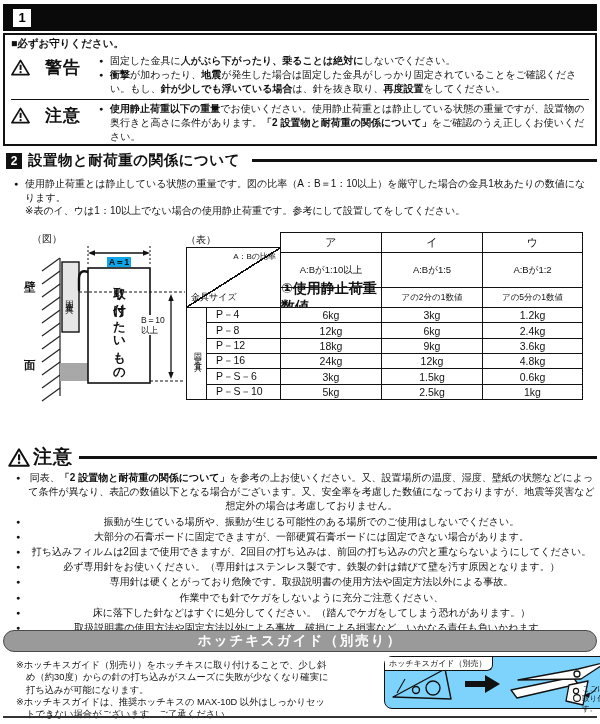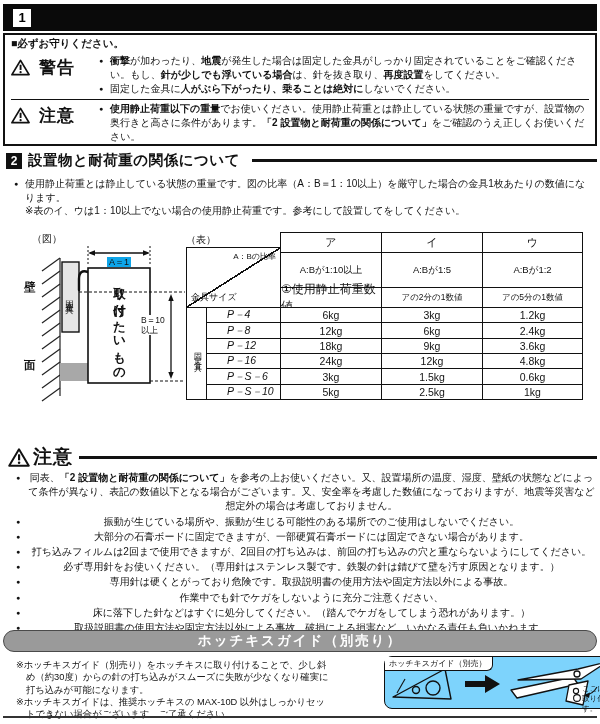--- a/index.html
+++ b/index.html
@@ -11,21 +11,21 @@
                display:flex; align-items:center; gap:8px; padding-left:10px; }
   .numbox-white { width:18px; height:18px; background:#fff; color:#000; font-weight:bold; font-size:13px;
                   display:flex; align-items:center; justify-content:center; }
   .s1-title { color:#fff; font-weight:bold; font-size:15px; letter-spacing:1.5px; }
 
   
   .warnbox { position:absolute; left:3px; top:33px; width:594px; height:113px; border:2px solid #111;
              padding:2px 6px 0 6px; background:#fff; }
   .must { font-size:10.5px; font-weight:bold; height:15px; }
   .wrow { display:flex; padding:2px 0 3px 0; }
-  .wlabel { width:88px; display:flex; align-items:flex-start; gap:9px; padding-top:5px; flex-shrink:0; }
+  .wlabel { width:88px; display:flex; align-items:flex-start; gap:15px; padding-top:5px; flex-shrink:0; }
   .wlabel-text { font-size:17px; font-weight:bold; letter-spacing:1px; line-height:1; }
   .wbullets { flex:1; font-size:10px; line-height:1.4; }
   .bullet { position:relative; padding-left:11px; }
   .bullet::before { content:"●"; position:absolute; left:0; top:2px; font-size:7px; }
   .divider { border-top:1px solid #111; }
 
   
   .s2-heading { position:absolute; left:6px; top:151px; width:591px; display:flex; align-items:center; gap:6px; }
   .numbox-black { width:16px; height:16px; background:#111; color:#fff; font-weight:bold; font-size:12px;
                   display:flex; align-items:center; justify-content:center; flex-shrink:0; }
@@ -39,29 +39,29 @@
   .figure { position:absolute; left:8px; top:230px; width:184px; height:174px; }
   .figure svg { position:absolute; left:0; top:0; }
   .fig-label { position:absolute; left:24px; top:2px; font-size:10px; }
   .wall-char { position:absolute; font-size:11.5px; font-weight:bold; background:#fff; padding:0 1px; }
   .vtext { writing-mode:vertical-rl; text-orientation:upright; }
   .bracket-label { position:absolute; left:53px; top:33px; width:18px; height:68px; display:flex;
                    align-items:center; justify-content:center; font-size:8.5px; letter-spacing:2px; }
   .item-label { position:absolute; left:81px; top:40px; width:60px; height:111px; display:flex;
                 align-items:center; justify-content:center; font-size:12.5px; font-weight:600; letter-spacing:1.5px; }
   .dimA { position:absolute; left:80px; top:26px; width:62px; text-align:center; font-size:9px; }
-  .dimA span { background:#0ea5e9; padding:0 2px; }
+  .dimA span { background:#0ea5e9; padding:0 2px;font-weight:bold; }
   .dimB { position:absolute; left:132px; top:85px; font-size:8.5px; line-height:1.2; background:#fff; padding:0 1px; }
 
   
   .tablewrap { position:absolute; left:186px; top:232px; width:397px; height:168px; }
   .tbl-label { position:absolute; left:0; top:1px; font-size:10px; }
   .cell { position:absolute; border:1px solid #111; background:#fff; display:flex; align-items:center;
           justify-content:center; font-size:10px; }
-  .cell.left { justify-content:flex-start; padding-left:20px;font-style:italic; }
+  .cell.left { justify-content:flex-start; padding-left:9px; }
   .diag { background-image:linear-gradient(to bottom right, transparent calc(50% - 0.8px), #111 calc(50% - 0.8px),
           #111 calc(50% + 0.8px), transparent calc(50% + 0.8px)); }
   .corner-top { position:absolute; top:4px; right:4px; width:44px; font-size:8px; text-align:right; line-height:1.2; }
   .corner-bottom { position:absolute; bottom:3px; left:4px; font-size:9px; }
   .group-cell { letter-spacing:4px; font-size:8px; }
 
   
   .notes-block { position:absolute; left:14px; top:400px; width:582px; font-size:10px; line-height:1.24; }
   .swatch { display:inline-block; width:11px; height:9px; background:#a8a8a8; vertical-align:-1px; }
 
@@ -100,22 +100,22 @@
     <div class="wrow">
       <div class="wlabel">
         <svg width="19" height="17" viewBox="0 0 24 21">
           <path d="M12 1.5 L22.8 19.5 H1.2 Z" fill="none" stroke="#111" stroke-width="2.2" stroke-linejoin="round"></path>
           <rect x="10.9" y="7" width="2.4" height="6.6" fill="#111"></rect>
           <circle cx="12.1" cy="16.4" r="1.4" fill="#111"></circle>
         </svg>
         <span class="wlabel-text">警告</span>
       </div>
       <div class="wbullets">
+        <div class="bullet"><span>固定した金具に</span><b>人がぶら下がったり、乗ることは絶対に</b><span>しないでください。</span></div>
         <div class="bullet"><b>衝撃</b><span>が加わったり、</span><b>地震</b><span>が発生した場合は固定した金具がしっかり固定されていることをご確認ください。もし、</span><b>針が少しでも浮いている場合</b><span>は、針を抜き取り、</span><b>再度設置</b><span>をしてください。</span></div>
-        <div class="bullet"><span>固定した金具に</span><b>人がぶら下がったり、乗ることは絶対に</b><span>しないでください。</span></div>
       </div>
     </div>
 
     <div class="divider"></div>
 
     <div class="wrow">
       <div class="wlabel">
         <svg width="19" height="17" viewBox="0 0 24 21">
           <path d="M12 1.5 L22.8 19.5 H1.2 Z" fill="none" stroke="#111" stroke-width="2.2" stroke-linejoin="round"></path>
           <rect x="10.9" y="7" width="2.4" height="6.6" fill="#111"></rect>
@@ -200,21 +200,21 @@
 
     <div class="cell diag" style="left:0; top:15px; width:95px; height:61px;">
       <span class="corner-top">A：Bの比率</span>
       <span class="corner-bottom">金具サイズ</span>
     </div>
 
     <div class="cell" style="left:94px; top:20px; width:102px; height:36px; font-size:9.5px;">A:Bが1:10以上</div>
     <div class="cell" style="left:195px; top:20px; width:102px; height:36px; font-size:9.5px;">A:Bが1:5</div>
     <div class="cell" style="left:296px; top:20px; width:101px; height:36px; font-size:9.5px;">A:Bが1:2</div>
 
-    <div class="cell" style="left:94px; top:55px; width:102px; height:21px; font-size:12px;">①使用静止荷重数値</div>
+    <div class="cell" style="left:94px; top:55px; width:102px; height:21px; font-size:14px;font-weight:bold;">①使用静止荷重数値</div>
     <div class="cell" style="left:195px; top:55px; width:102px; height:21px; font-size:8.5px;">アの2分の1数値</div>
     <div class="cell" style="left:296px; top:55px; width:101px; height:21px; font-size:8.5px;">アの5分の1数値</div>
 
     <div class="cell group-cell vtext" style="left:0; top:75px; width:21px; height:93px;">固定金具</div>
 
     <div class="cell left" style="left:20px; top:75px; width:75px; height:16px; font-size:10.5px;">P－4</div>
     <div class="cell" style="left:94px; top:75px; width:102px; height:16px; font-size:10.5px;">6kg</div>
     <div class="cell" style="left:195px; top:75px; width:102px; height:16px; font-size:10.5px;">3kg</div>
     <div class="cell" style="left:296px; top:75px; width:101px; height:16px; font-size:10.5px;">1.2kg</div>
 

